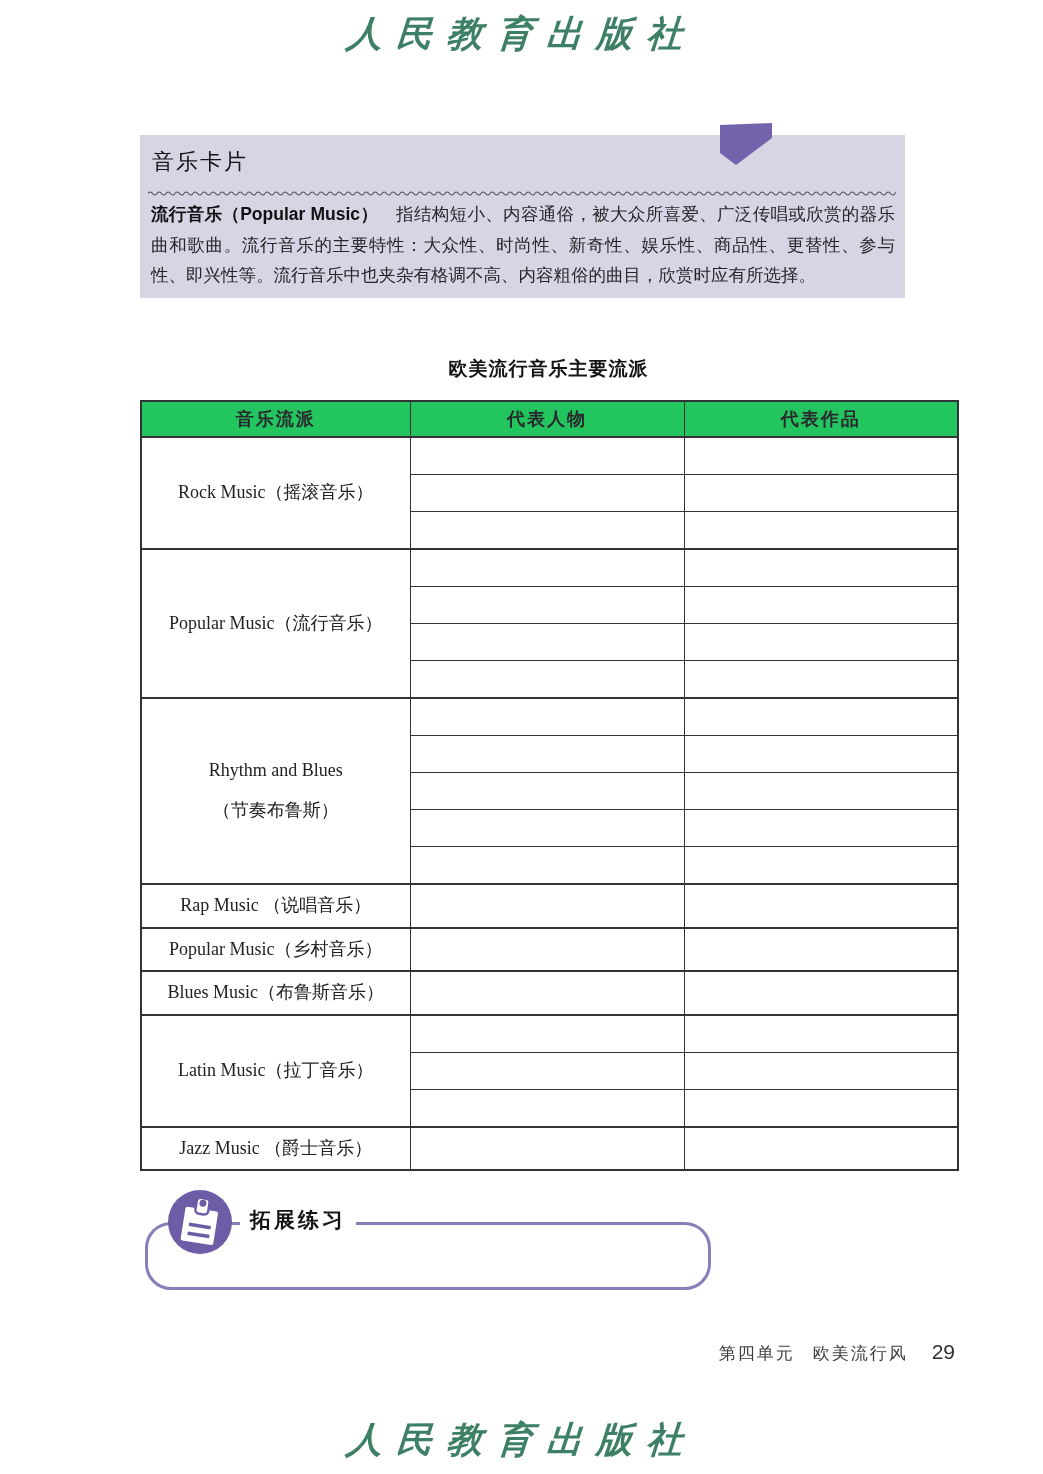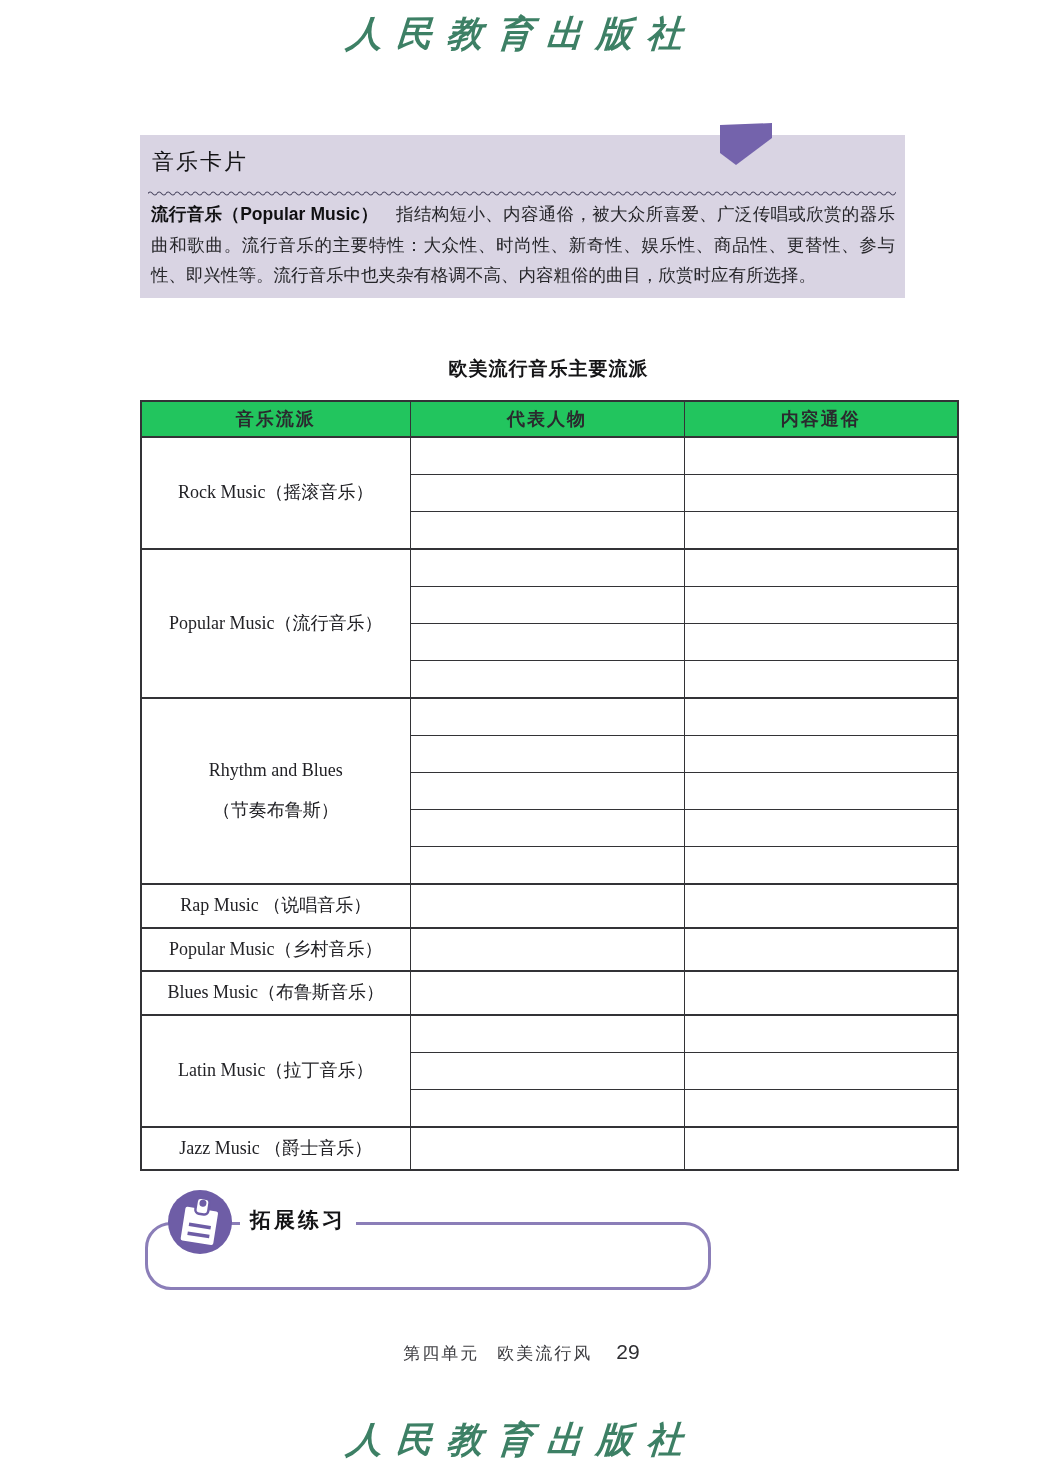--- a/index.html
+++ b/index.html
@@ -64,22 +64,22 @@
   .exercise-title{
     position:absolute;left:240px;top:1206px;background:#ffffff;padding:0 10px;
     font-weight:bold;font-size:21px;color:#141416;letter-spacing:3px;
   }
   .exercise-text{
     position:absolute;left:156px;top:1241px;width:535px;
     font-family:"Liberation Serif",serif;font-size:17.5px;color:#2a2a2e;letter-spacing:0.5px;
   }
   
   .footer{
-    position:absolute;left:0;top:1340px;width:955px;text-align:center;
-    font-family:"Liberation Serif",serif;font-size:17px;color:#3c3c40;letter-spacing:2px;padding-left:44px;
+    position:absolute;left:0;top:1340px;width:955px;text-align:right;
+    font-family:"Liberation Serif",serif;font-size:17px;color:#3c3c40;letter-spacing:2px;
   }
   .footer .unit{margin-right:18px;}
   .footer .page-number{
     font-family:"Liberation Sans",sans-serif;font-size:21px;color:#2e2e32;
     margin-left:24px;letter-spacing:0;
   }
 </style>
 </head>
 <body>
 
@@ -107,21 +107,21 @@
   <table class="genre-table">
     <colgroup>
       <col style="width:269px">
         <col style="width:274px">
         <col style="width:274px">
     </colgroup>
     <thead>
       <tr>
         <th>音乐流派</th>
         <th>代表人物</th>
-        <th>内容通俗</th>
+        <th>代表作品</th>
       </tr>
     </thead>
     <tbody>
         <tr class="section-start">
           <td class="genre-cell" rowspan="3">Rock Music（摇滚音乐）</td>
           <td></td>
           <td></td>
         </tr>
         <tr>
           <td></td>

